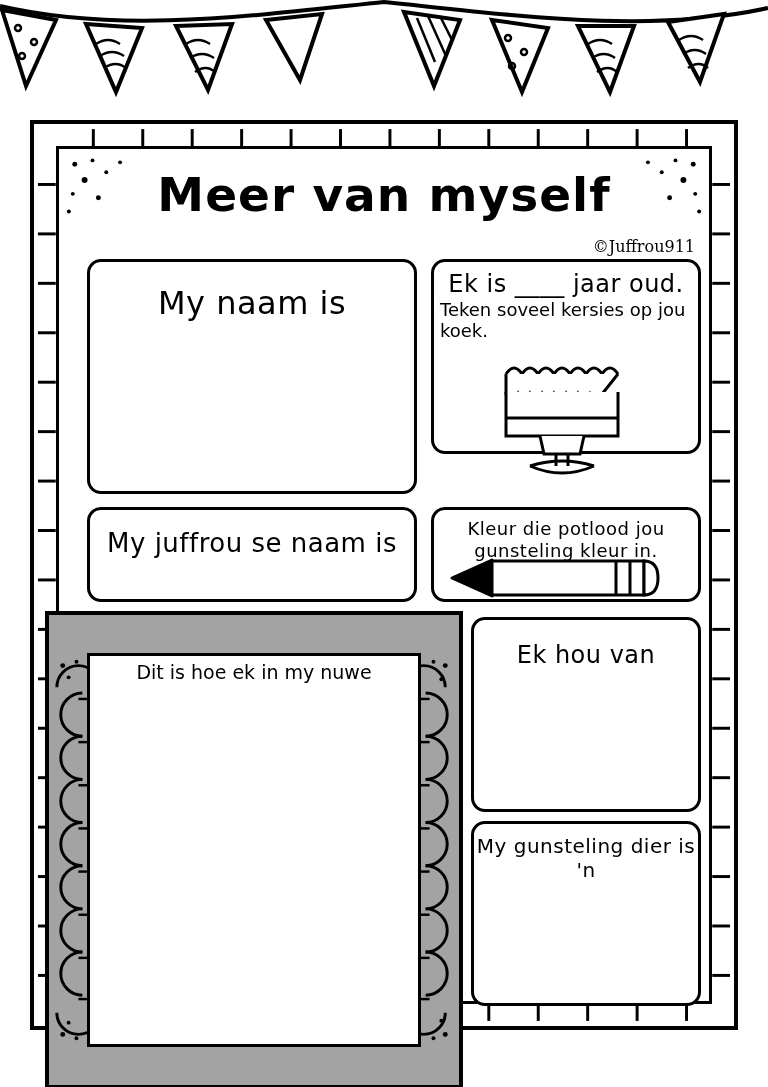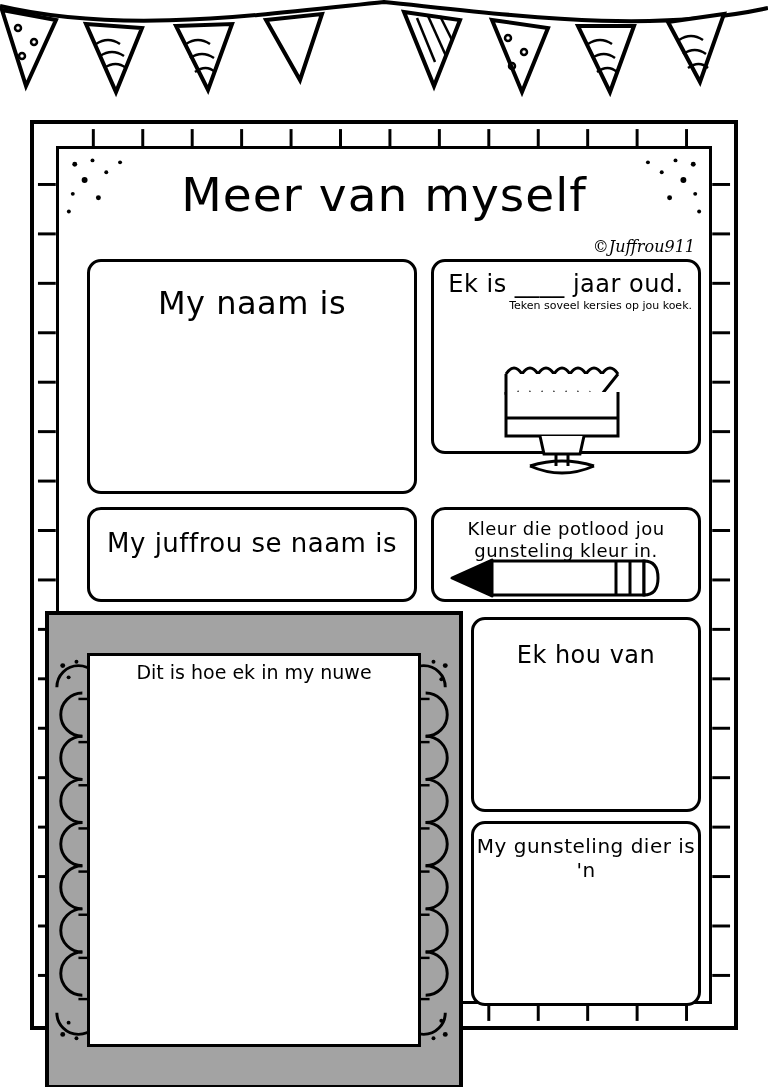--- a/index.html
+++ b/index.html
@@ -56,29 +56,28 @@
 
   
   .title {
     position: absolute;
     left: 0;
     top: 18px;
     width: 100%;
     text-align: center;
     font-family: "DejaVu Sans", sans-serif;
     font-size: 47px;
-    font-weight: 400;
+    font-weight: 700;
     letter-spacing: 1px;
   }
   .copyright {
     position: absolute;
     right: 14px;
     top: 88px;
     font-size: 16px;
-    font-style: italic;
     font-family: "DejaVu Serif", serif;
   }
 
   
   .box {
     position: absolute;
     border: 3px solid #000;
     border-radius: 14px;
     box-sizing: border-box;
     background: #fff;
@@ -88,22 +87,22 @@
     font-size: 27px;
     padding-top: 10px;
     letter-spacing: 0.5px;
   }
   .box-label.small {
     font-size: 18px;
     line-height: 1.2;
     padding-top: 8px;
   }
   .sub-label {
-    text-align: right;
-    font-size: 11px;
+    text-align: left;
+    font-size: 18px;
     padding: 2px 6px 0 6px;
     line-height: 1.15;
   }
 
   
   #box-naam       { left: 28px;  top: 110px; width: 330px; height: 235px; }
   #box-ouderdom   { left: 372px; top: 110px; width: 270px; height: 195px; }
   #box-juffrou    { left: 28px;  top: 358px; width: 330px; height: 95px;  }
   #box-potlood    { left: 372px; top: 358px; width: 270px; height: 95px;  }
   #box-ekhou      { left: 412px; top: 468px; width: 230px; height: 195px; }

